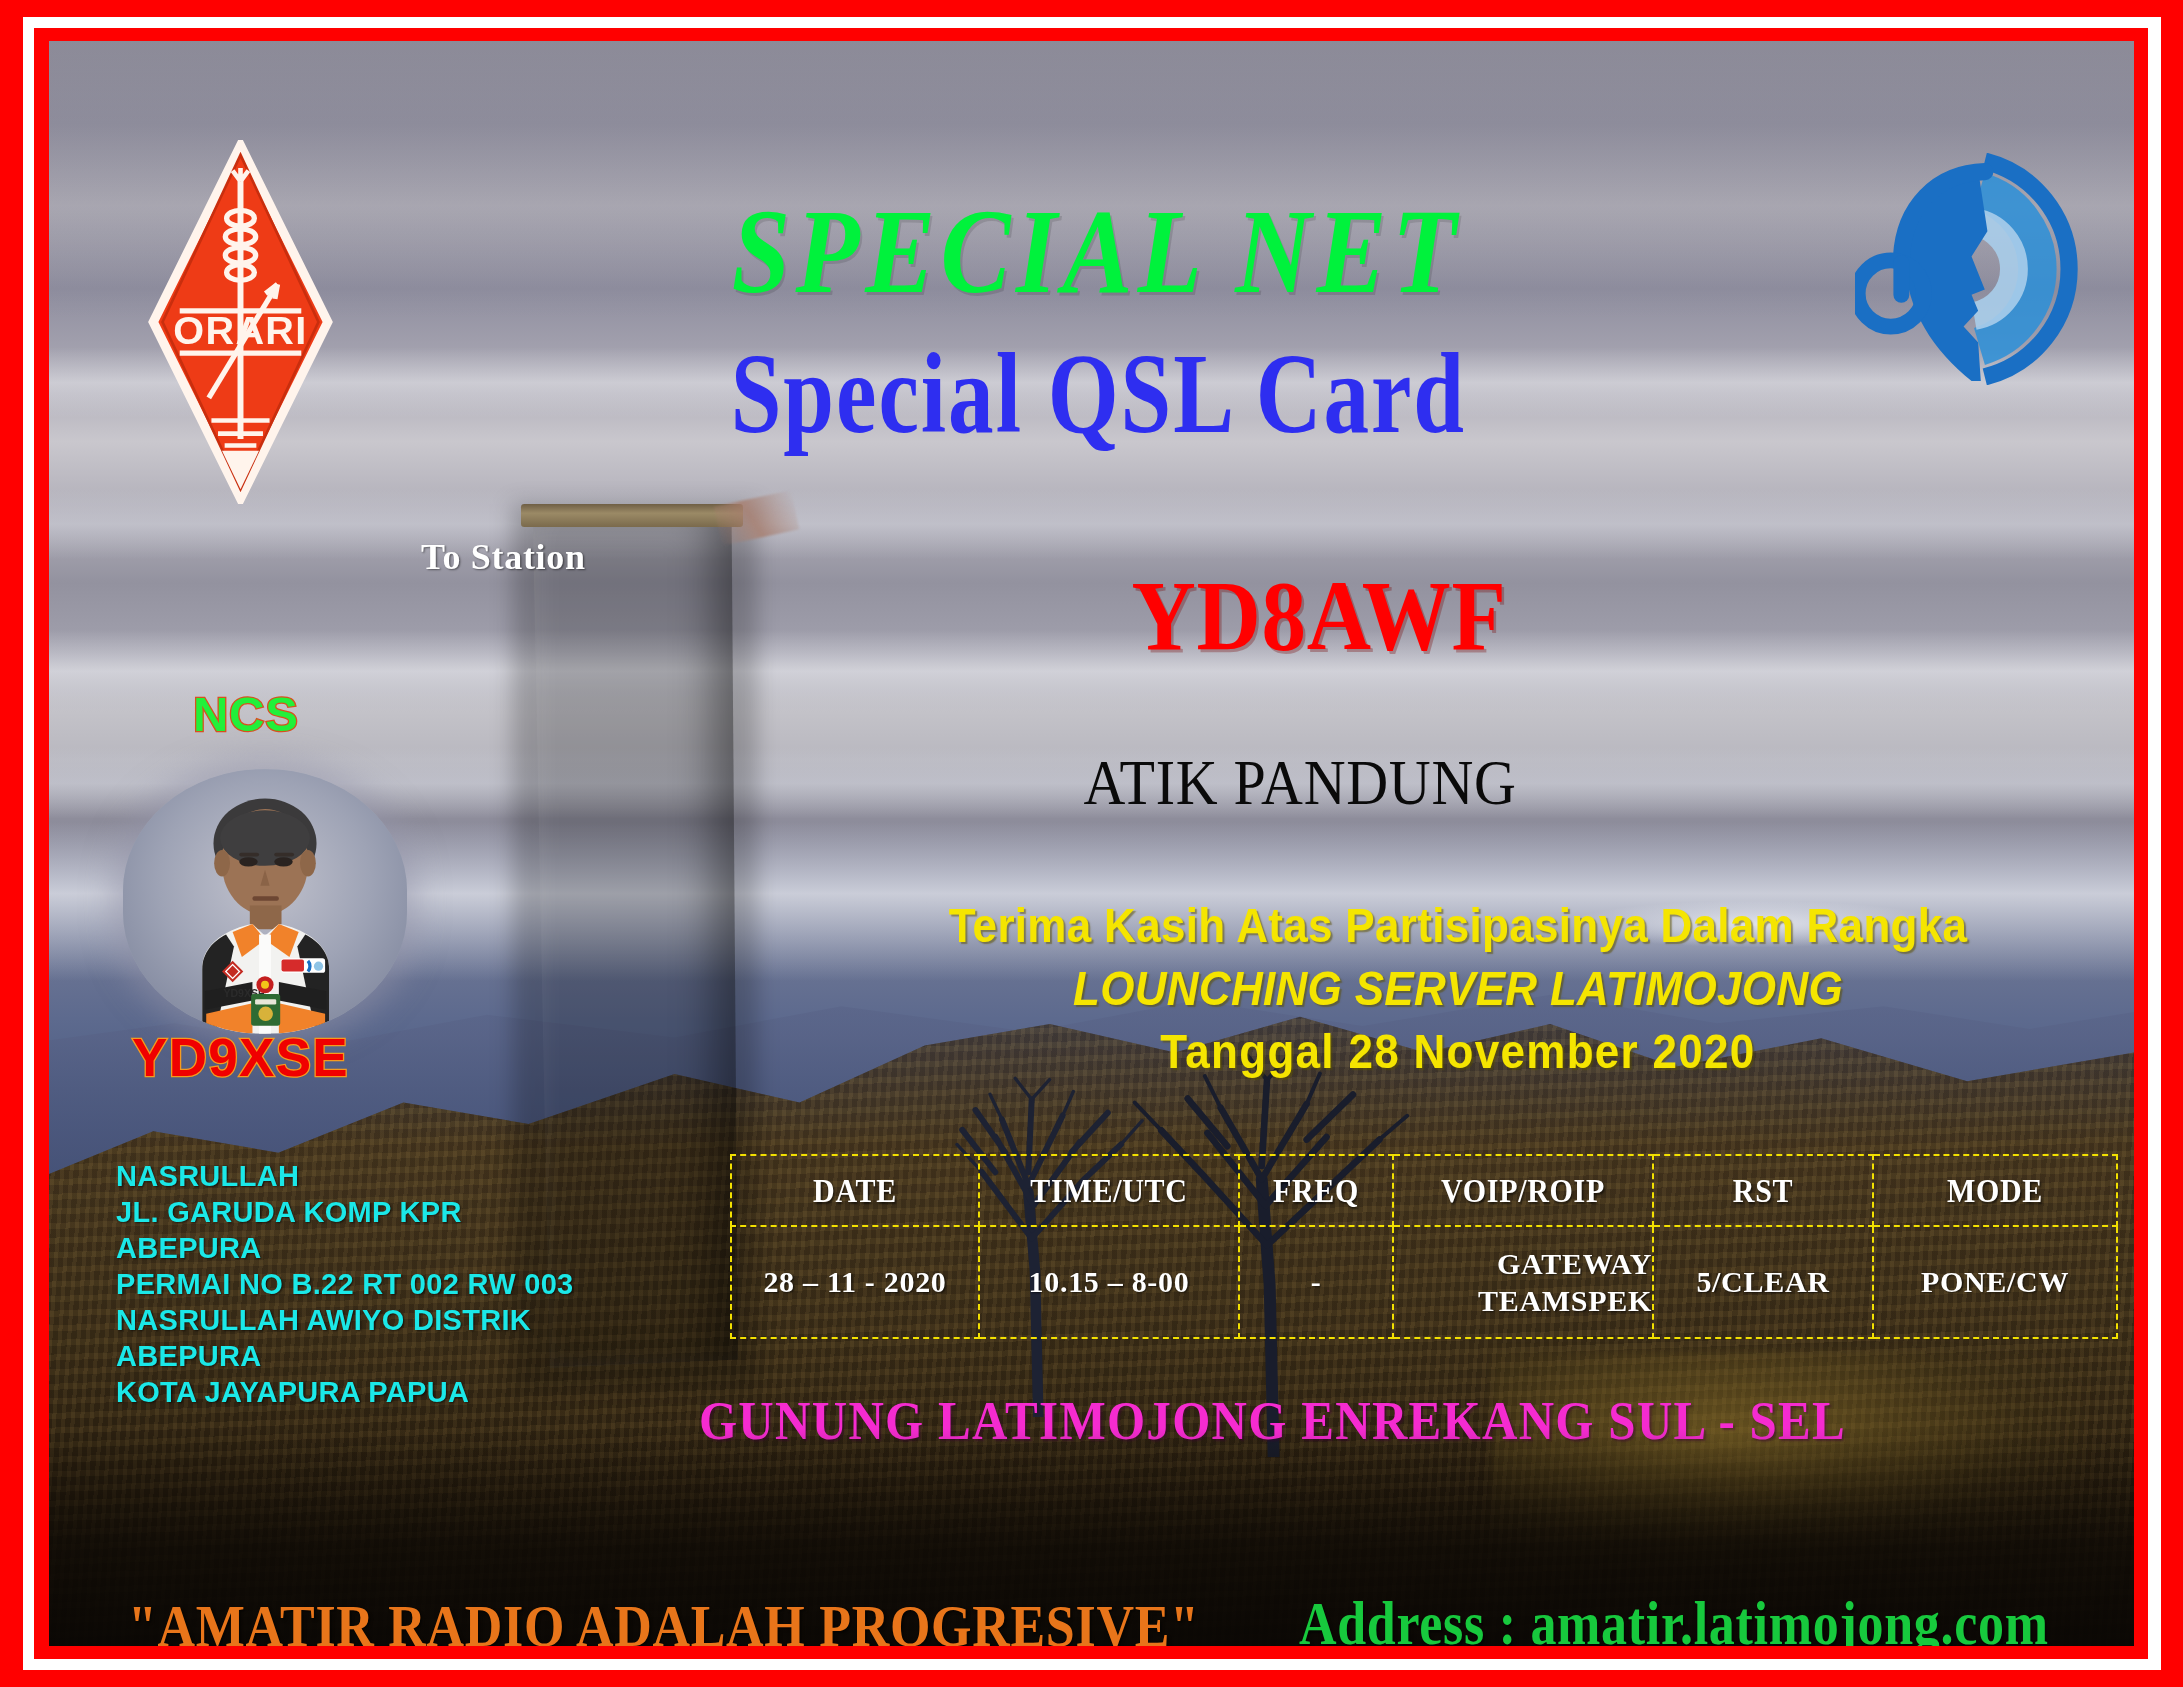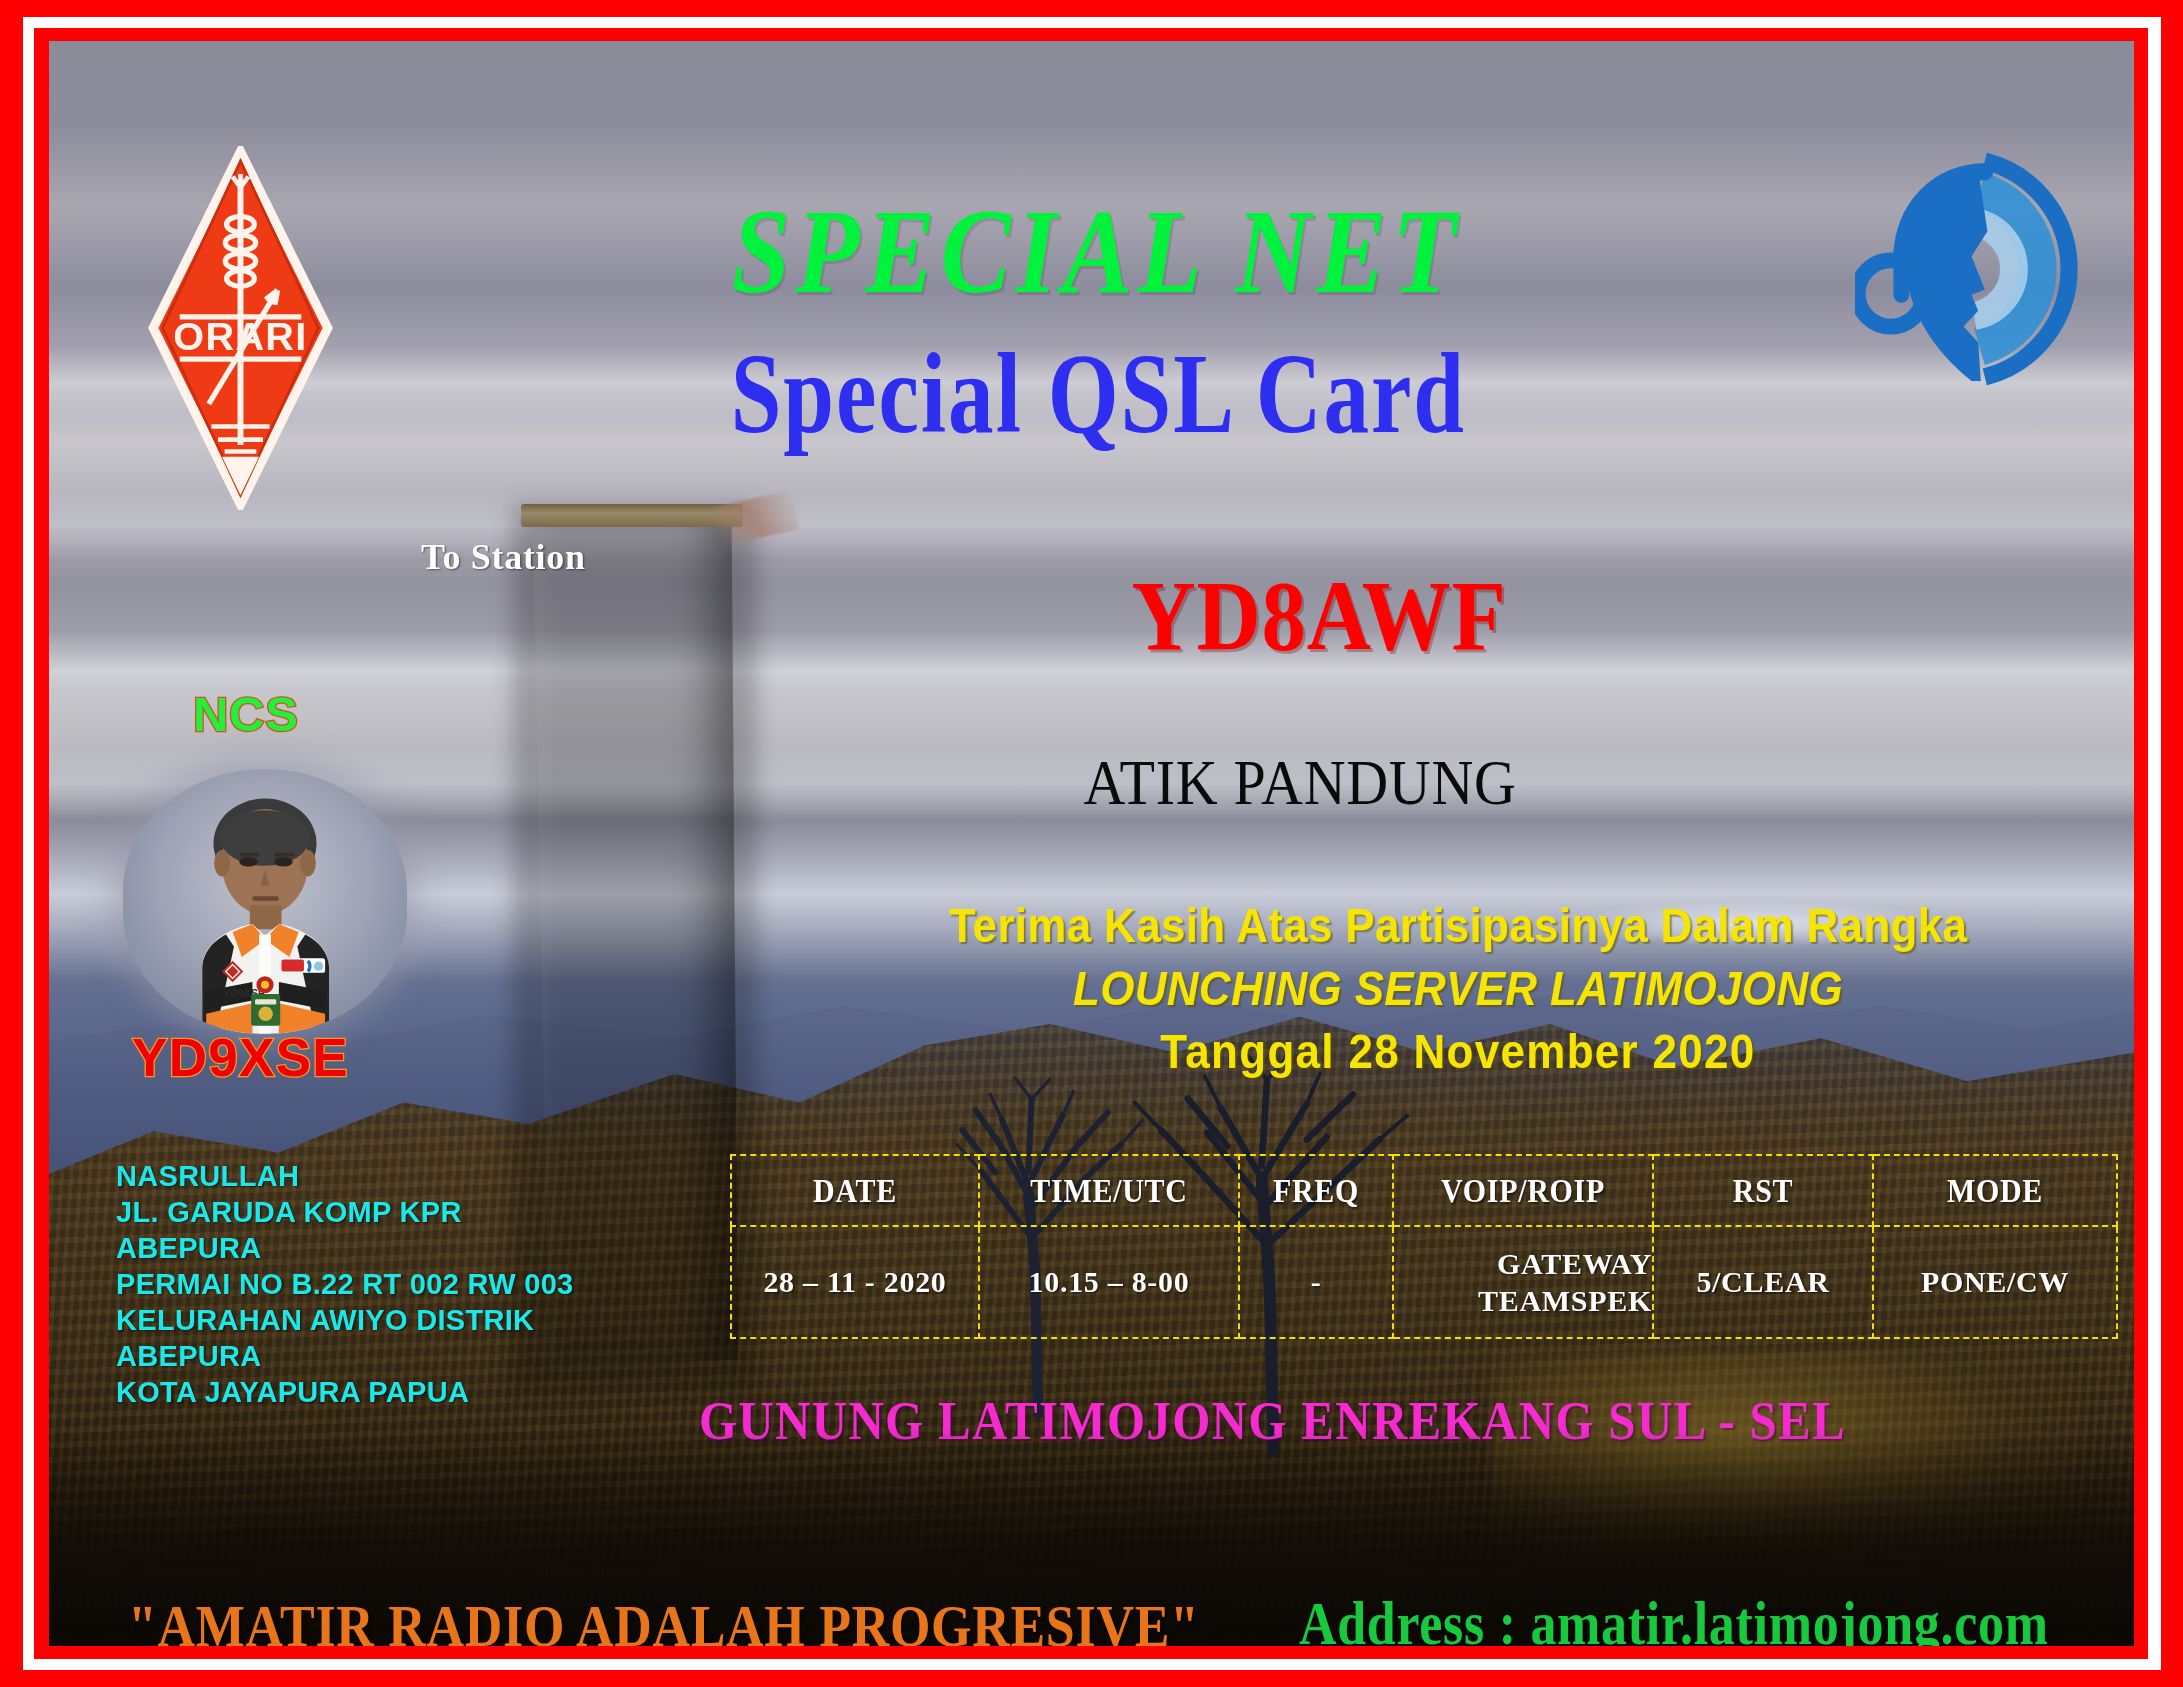--- a/index.html
+++ b/index.html
@@ -212,21 +212,21 @@
     color: #2E2EF0;
     transform: scaleY(1.22) scaleX(0.98);
     transform-origin: 50% 50%;
     padding-right: 86px;
     box-sizing: border-box;
   }
 
   
   .orari {
     position: absolute;
-    left: 99px; top: 105px;
+    left: 99px; top: 99px;
     width: 185px; height: 364px;
   }
   
   .headset {
     position: absolute;
     left: 1806px; top: 112px;
     width: 245px; height: 232px;
   }
 
   .to-station {
@@ -618,21 +618,21 @@
         <circle cx="216" cy="370" r="11" fill="#D8B23A"></circle>
       </svg>
     </div>
     <div class="callsign-ncs">YD9XSE</div>
 
     <div class="address">
       <div>NASRULLAH</div>
       <div>JL. GARUDA KOMP KPR</div>
       <div>ABEPURA</div>
       <div>PERMAI NO B.22 RT 002 RW 003</div>
-      <div>KELURAHAN AWIYO DISTRIK</div>
+      <div>NASRULLAH AWIYO DISTRIK</div>
       <div>ABEPURA</div>
       <div>KOTA JAYAPURA PAPUA</div>
     </div>
 
     <div class="thanks">Terima Kasih Atas Partisipasinya Dalam Rangka</div>
     <div class="event">LOUNCHING SERVER LATIMOJONG</div>
     <div class="eventdate">Tanggal  28  November  2020</div>
 
     <table class="qso-table">
       <tbody>

